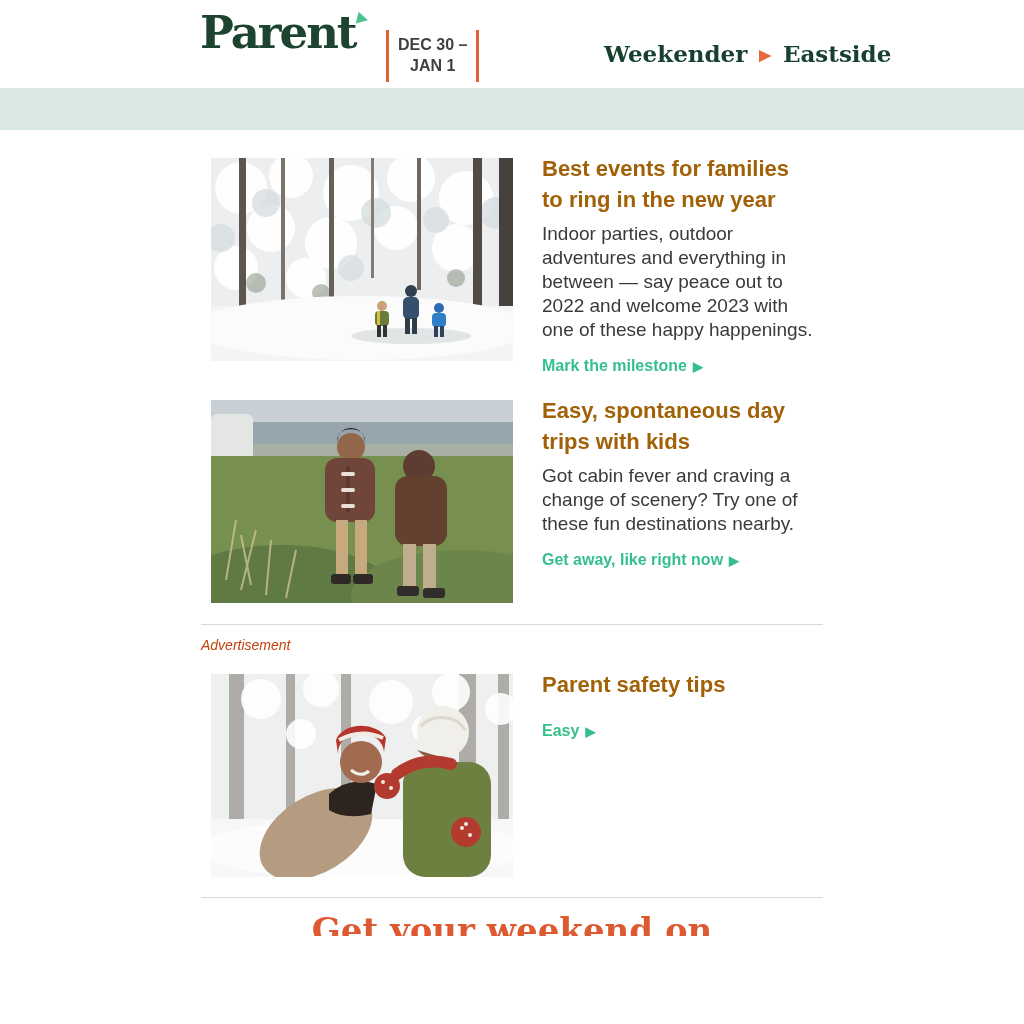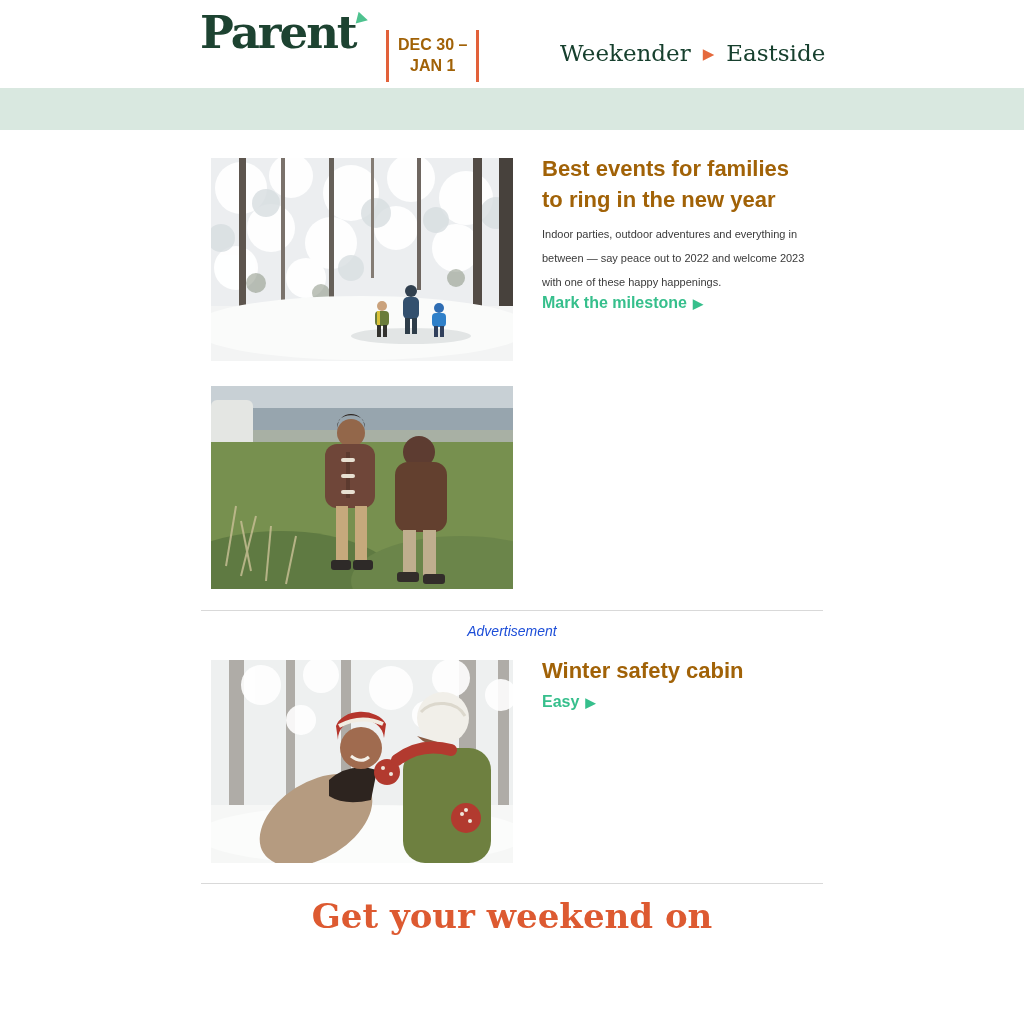--- a/index.html
+++ b/index.html
@@ -28,58 +28,58 @@
     border-top:6px solid transparent;
     border-bottom:6px solid transparent;
     border-left:11px solid #4ec28f;
     transform:rotate(14deg);
   }
   .date-badge {
     position:absolute; left:386px; top:30px;
     border-left:3px solid #e2613a; border-right:3px solid #e2613a;
     padding:4px 9px 6px;
     text-align:center; font-weight:bold; font-size:16px; line-height:21px;
-    color:#a16207;
+    color:#404040;
   }
   .edition {
-    position:absolute; left:560px; top:40px;
-    font-family:"DejaVu Serif", serif; font-weight:normal;
+    position:absolute; left:604px; top:40px;
+    font-family:"DejaVu Serif", serif; font-weight:bold;
     font-size:23px; color:#17402e; white-space:nowrap;text-align:center;
   }
   .edition .sep {
     display:inline-block; color:#e5693c; font-family:"Liberation Sans",sans-serif;
     font-size:15px; margin:0 12px; transform:translateY(-2px);
   }
 
   
   .content { position:absolute; left:201px; top:158px; width:622px; }
   .article { display:flex; }
   .art-img {
     flex:none; width:302px; height:203px; margin-left:10px;
     overflow:hidden; background:#e8e8e8; cursor:pointer;
   }
   .art-img svg { display:block; width:302px; height:203px; }
   .art-text { flex:1; margin-left:29px; min-width:0; }
   .art-title {
     font-size:22px; line-height:31px; font-weight:bold; color:#a16207;
     max-width:266px; margin:-5px 0 7px; cursor:pointer;
   }
-  .art-body { font-size:11px; line-height:24px; color:#3a3a3a; }
+  .art-body { font-size:19px; line-height:24px; color:#3a3a3a; }
   .art-cta {
-    display:inline-block; font-size:16px; font-weight:bold;
+    display:inline-block; margin-top:15px; font-size:16px; font-weight:bold;
     color:#36bf8c; text-decoration:none; cursor:pointer;
   }
   .art-cta .arrow { font-size:13px; margin-left:6px; }
   .mb25 { margin-bottom:25px; }
   .divider { border:none; border-top:1px solid #d9d9d9; height:0; }
   .hr1 { margin-top:21px; }
   .hr2 { margin-top:20px; }
   .ad-label {
-    margin-top:12px; text-align:center; font-style:italic;
-    font-size:14px; line-height:17px; color:#1d4ed8;
+    margin-top:12px; font-style:italic;
+    font-size:14px; line-height:17px; color:#c2410c;
   }
   .ad-article { margin-top:20px; }
   .section-heading {
     margin-top:14px; text-align:center;
     font-family:"DejaVu Serif", serif; font-weight:bold;
     font-size:34px; line-height:36px; color:#dd5a31;
   }
   .bottom-img {
     width:602px; height:140px; margin:28px 0 0 10px;
     overflow:hidden; cursor:pointer;
@@ -206,20 +206,25 @@
           <rect x="142" y="174" width="20" height="10" rx="3" fill="#2e2a28"></rect>
 
           <circle cx="208" cy="66" r="16" fill="#5d3c31"></circle>
           <rect x="184" y="76" width="52" height="70" rx="13" fill="#63402f"></rect>
           <rect x="192" y="144" width="13" height="46" fill="#bfae8e"></rect>
           <rect x="212" y="144" width="13" height="46" fill="#bfae8e"></rect>
           <rect x="186" y="186" width="22" height="10" rx="3" fill="#322d2a"></rect>
           <rect x="212" y="188" width="22" height="10" rx="3" fill="#322d2a"></rect>
         </svg>
       </div>
+      <div class="art-text">
+        <div class="art-title">Easy, spontaneous day trips with kids</div>
+        <div class="art-body">Got cabin fever and craving a change of scenery? Try one of these fun destinations nearby.</div>
+        <a class="art-cta"><span>Get away, like right now</span><span class="arrow">▶</span></a>
+      </div>
     </div>
 
     <hr class="divider hr1">
 
     <div class="ad-label">Advertisement</div>
 
     <div class="article ad-article">
       <div class="art-img">
         <svg viewBox="0 0 302 203">
           <rect width="302" height="203" fill="#eef0f0"></rect>
@@ -260,21 +265,21 @@
               <circle cx="172" cy="108" r="2"></circle>
               <circle cx="180" cy="114" r="2"></circle>
               <circle cx="251" cy="154" r="2"></circle>
               <circle cx="259" cy="161" r="2"></circle>
               <circle cx="255" cy="150" r="2"></circle>
             </g>
           <path d="M186 100 q24 -18 54 -10" stroke="#b23a2f" stroke-width="12" fill="none" stroke-linecap="round"></path>
         </svg>
       </div>
       <div class="art-text">
-        <div class="art-title">Winter safety cabin</div>
+        <div class="art-title">Parent safety tips</div>
         <a class="art-cta"><span>Easy</span><span class="arrow">▶</span></a>
       </div>
     </div>
 
     <hr class="divider hr2">
 
     <div class="section-heading">Get your weekend on</div>
 
     <div class="bottom-img">
       <svg viewBox="0 0 602 140">

